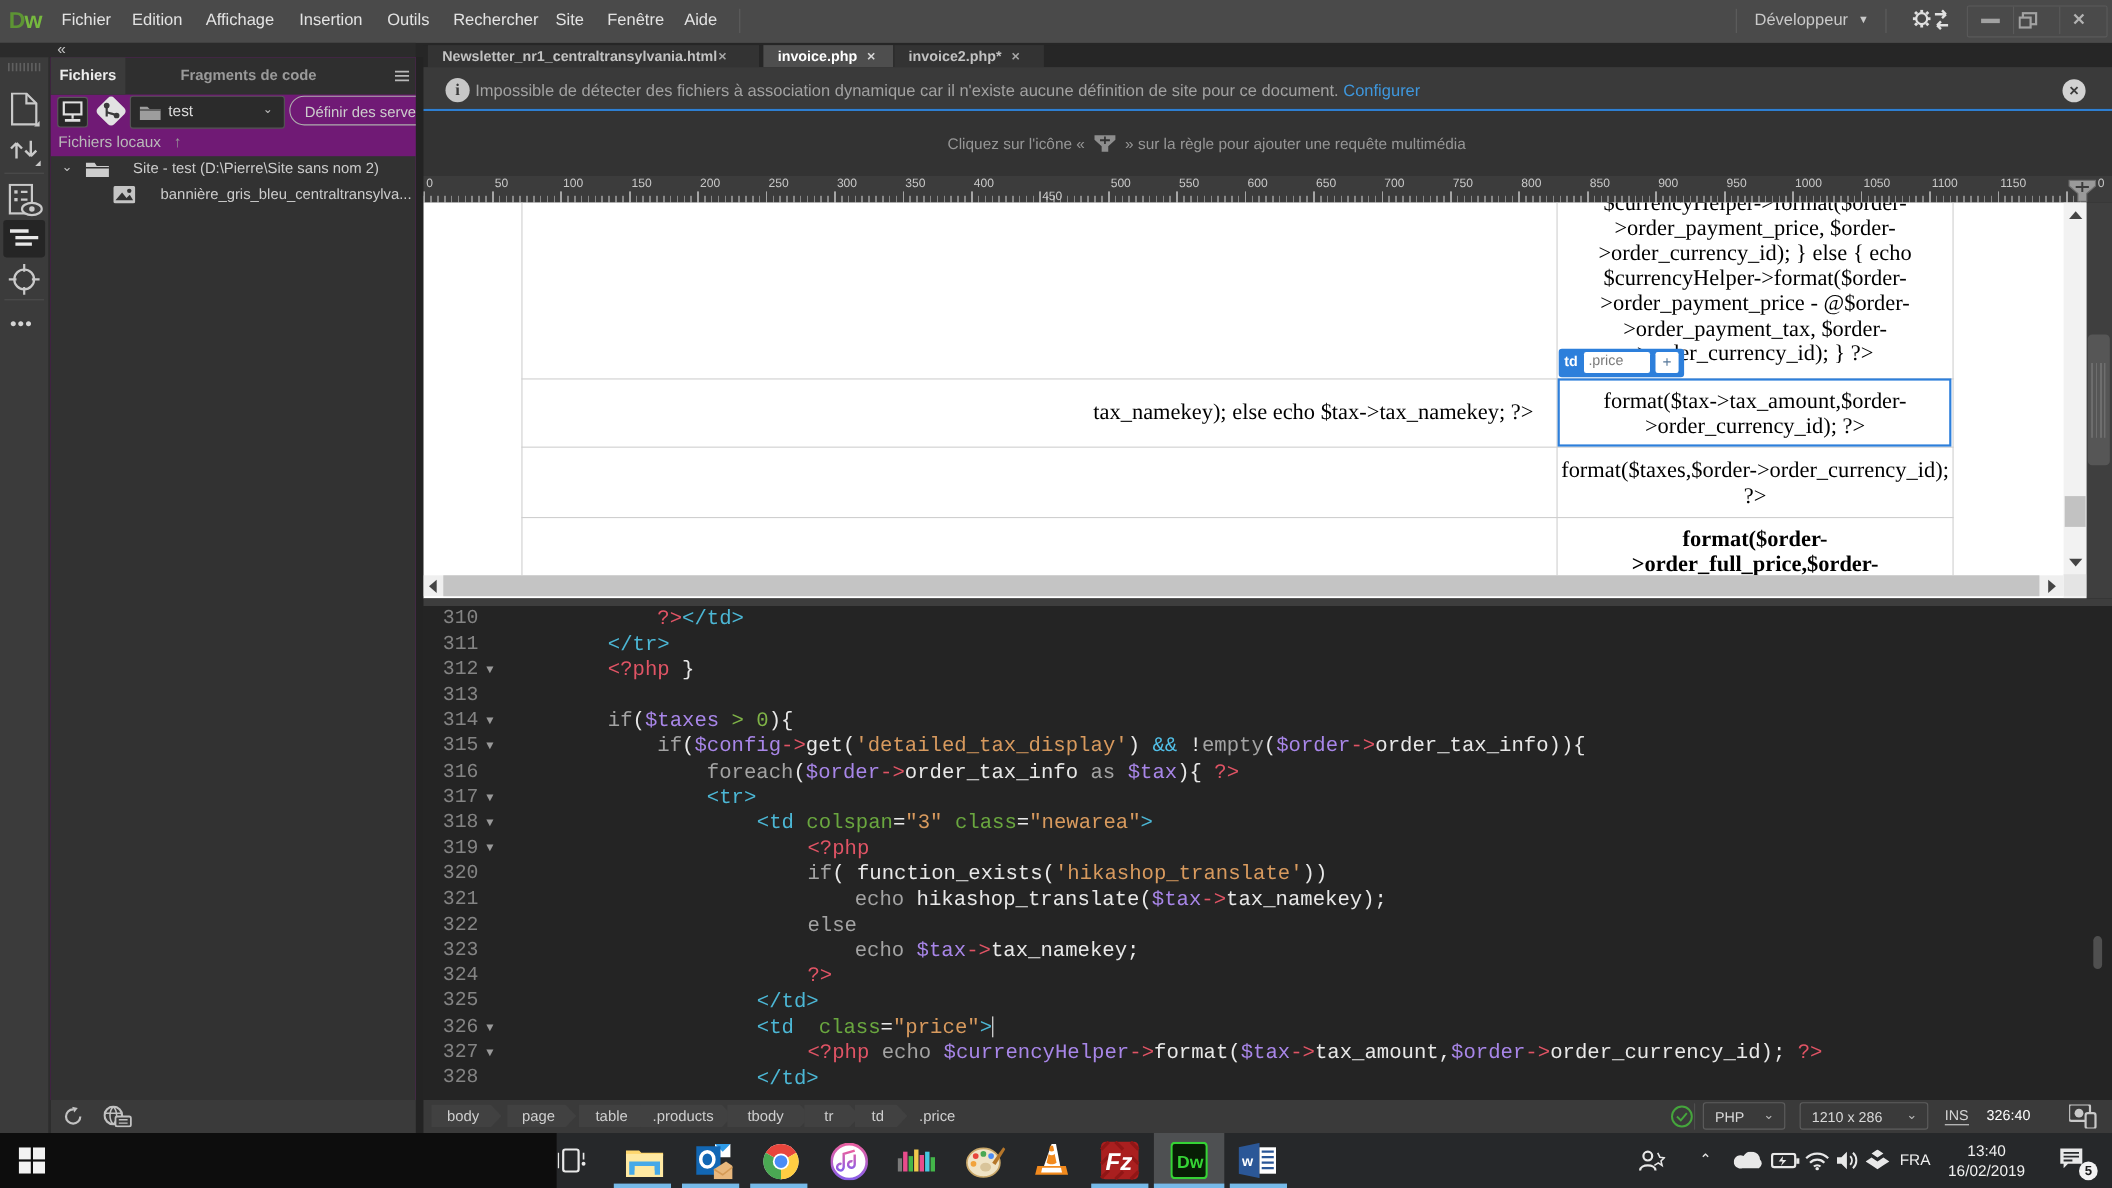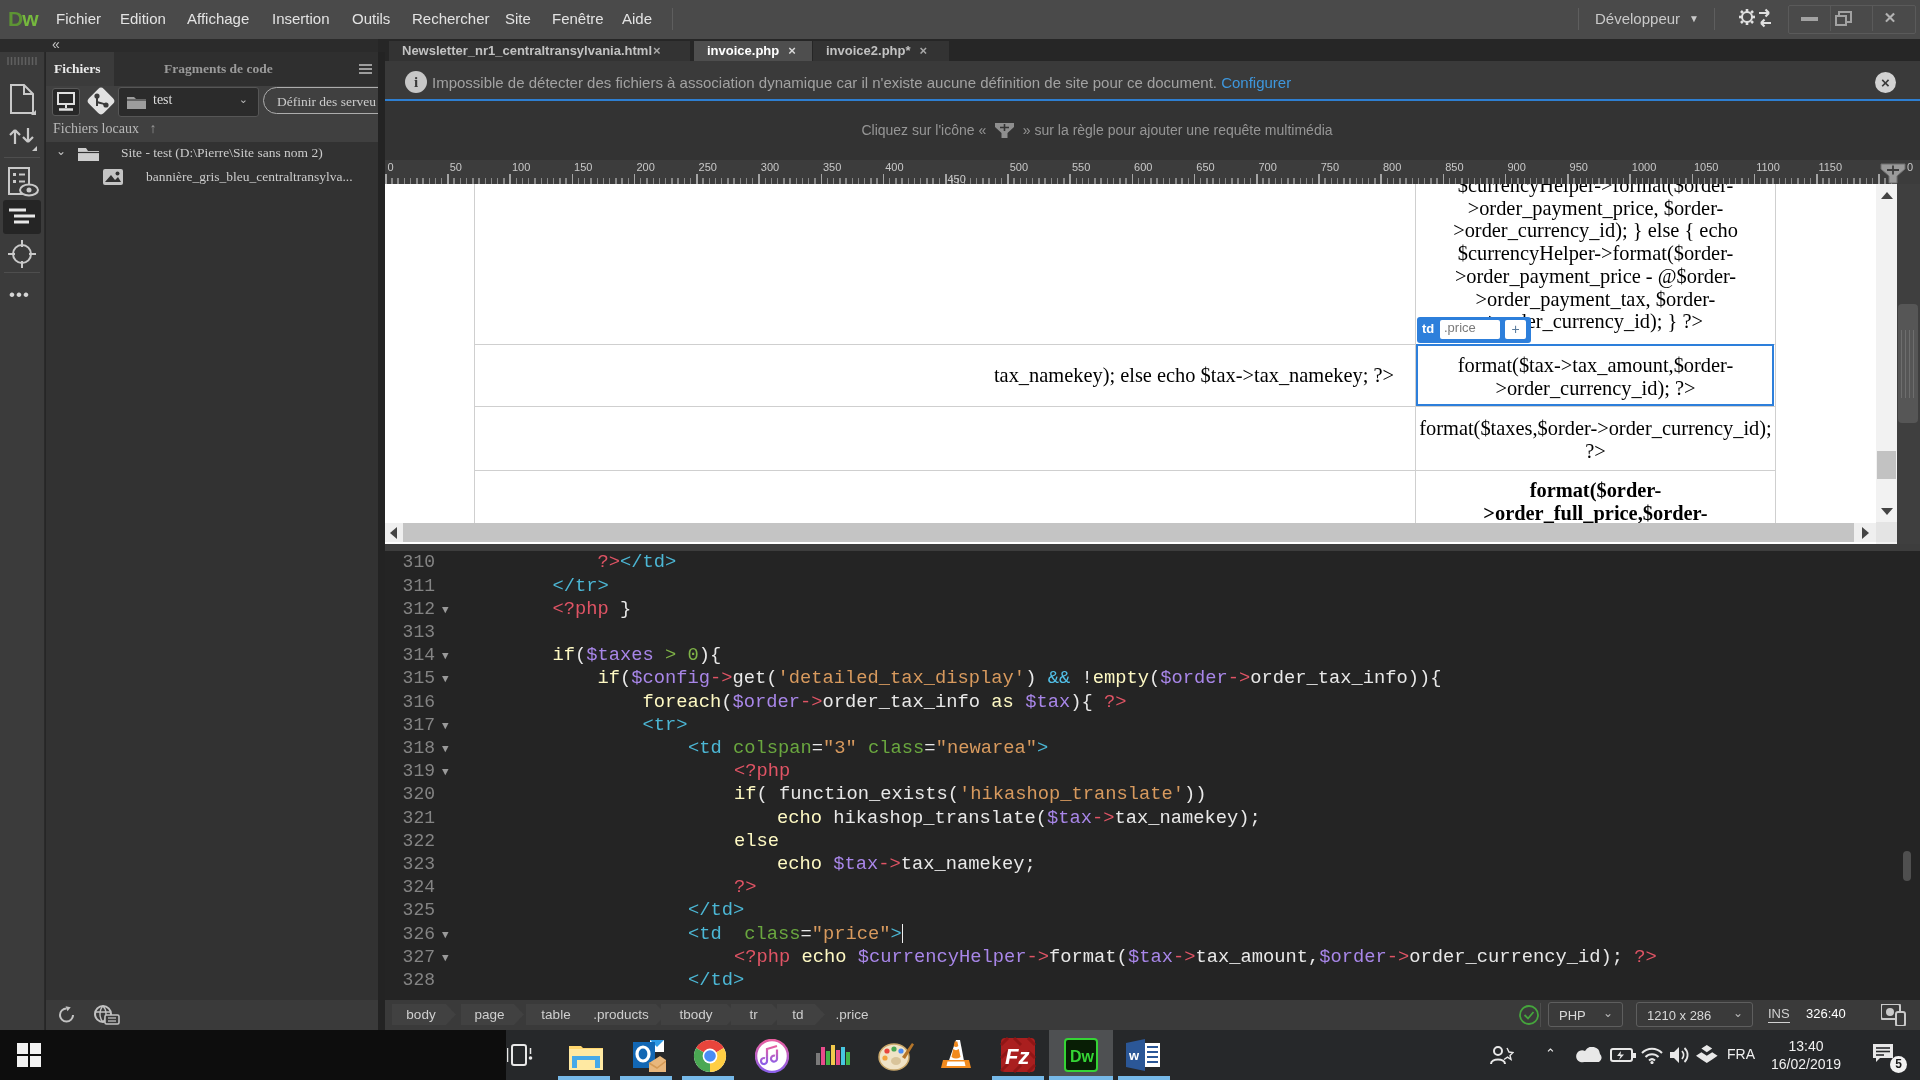--- a/index.html
+++ b/index.html
@@ -9,21 +9,21 @@
 #menubar{left:0;top:0;width:1920px;height:39px;background:#4a4a4a;}
 .mitem{position:absolute;top:10px;font-size:15px;color:#e3e3e3;}
 #dwlogo{position:absolute;left:8px;top:7px;font-size:21px;font-weight:bold;color:#7dc142;letter-spacing:-1px;}
 .msep{position:absolute;top:8px;width:1px;height:22px;background:#5e5e5e;}
 
 #winbtns{position:absolute;left:1788px;top:5px;width:126px;height:27px;border:1px solid #5a5a5a;border-radius:2px;}
 
 #collapsestrip{left:0;top:39px;width:378px;height:13px;background:#2b2b2b;}
 #sidebar{left:0;top:52px;width:44px;height:978px;background:#3b3b3b;border-right:1px solid #2a2a2a;}
 
-#fpanel{left:46px;top:52px;width:332px;height:948px;background:#404040;overflow:hidden;font-family:Liberation Serif, serif;}
+#fpanel{left:46px;top:52px;width:332px;height:948px;background:#701a75;overflow:hidden;}
 #ftabs{position:absolute;left:0;top:0;width:332px;height:34px;background:#2f2f2f;}
 #ftab1{position:absolute;left:0;top:0;width:68px;height:34px;background:#3b3b3b;color:#ececec;font-weight:bold;font-size:13.5px;line-height:34px;padding-left:8px;box-sizing:border-box;}
 #ftab2{position:absolute;left:118px;top:0;color:#9a9a9a;font-weight:bold;font-size:13.5px;line-height:34px;}
 #ftree{position:absolute;left:0;top:90px;width:332px;height:858px;background:#323232;}
 #ffooter{left:46px;top:1000px;width:332px;height:30px;background:#3a3a3a;}
 
 #tabbar{left:385px;top:41px;width:1535px;height:20px;background:#262626;}
 .dtab{position:absolute;top:0;height:20px;font-size:13px;font-weight:bold;line-height:20px;}
 #infobar{left:385px;top:61px;width:1535px;height:38px;background:#3a3a3a;}
 #blueline{left:385px;top:99px;width:1535px;height:2px;background:#2e7fd2;}
@@ -40,21 +40,21 @@
 #rightstrip{left:1897px;top:184px;width:23px;height:360px;background:#3f3f3f;}
 #divider{left:385px;top:544px;width:1535px;height:7px;background:#3d3d3d;}
 #code{left:385px;top:551px;width:1535px;height:449px;background:#242424;overflow:hidden;}
 #statusbar{left:385px;top:1000px;width:1535px;height:30px;background:#3a3a3a;}
 #gapstrip{left:378px;top:52px;width:7px;height:978px;background:#232323;}
 
 .cl{position:absolute;left:0;width:1535px;height:23.2px;font-family:"Liberation Mono",monospace;font-size:18.75px;line-height:23.2px;white-space:pre;color:#e8e8e8;}
 .cl .num{position:absolute;left:0;top:0;width:50px;text-align:right;color:#848484;font-size:18px;}
 .cl .fold{position:absolute;left:57px;top:1px;color:#9a9a9a;font-size:11px;}
 .cl .txt{position:absolute;top:0;}
-.ck{color:#fef9c3;} 
+.ck{color:#a3a3a3;} 
 .cv{color:#a886e8;} 
 .cp{color:#e05465;} 
 .ct{color:#4cb7d5;} 
 .cs{color:#d89a5e;} 
 .ca{color:#6aa73f;} 
 .cn{color:#7fb347;} 
 .cc{color:#52c0e8;} 
 .cursor{display:inline-block;width:1.5px;height:19px;background:#f0f0f0;vertical-align:-4px;}
 
 .bc{position:absolute;top:4px;height:21px;line-height:21px;font-size:13.5px;color:#cfcfcf;text-align:center;background:#414141;clip-path:polygon(0 0,calc(100% - 10px) 0,100% 50%,calc(100% - 10px) 100%,0 100%);padding-right:6px;box-sizing:border-box;}

